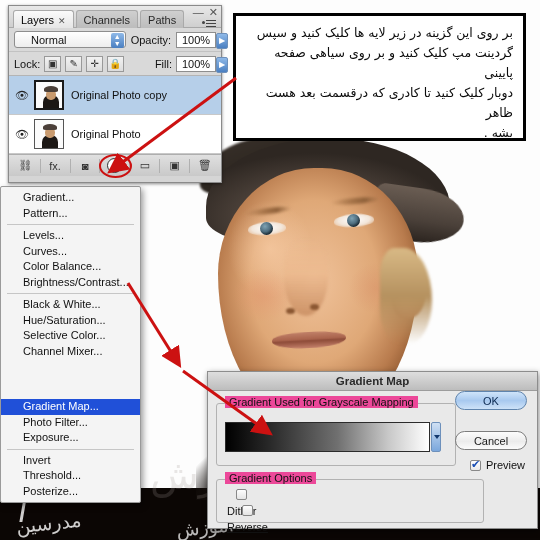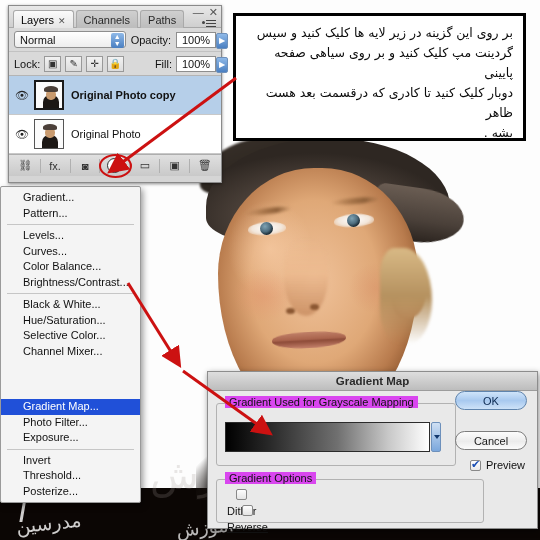--- a/index.html
+++ b/index.html
@@ -209,21 +209,21 @@
   .blend-row {
     display: flex; align-items: center; height: 24px;
     padding: 0 5px; gap: 5px;
     background: #d9d9d9;
     border-bottom: 1px solid #c2c2c2;
   }
   .blend-select {
     position: relative; flex: 1 1 auto; height: 17px;
     background: linear-gradient(180deg,#ffffff,#ededed);
     border: 1px solid #8e8e8e; border-radius: 3px;
-    font-size: 11px; line-height: 16px; padding-left: 5px; color: #111;
+    font-size: 11px; line-height: 16px; padding-left: 16px; color: #111;
   }
   .blend-arrows {
     position: absolute; right: 1px; top: 1px; width: 13px; height: 15px;
     background: linear-gradient(180deg,#8fb9e8,#4a7fc1);
     border-radius: 2px; color:#fff; font-size: 7px; text-align:center; line-height:7px;
   }
   .blend-arrows span { display:block; }
   .opacity-label { font-size: 11px; color: #111; white-space: nowrap; }
   .num-field {
     position: relative; width: 40px; height: 16px;
@@ -265,21 +265,21 @@
     background: #efefef;
     position: relative; overflow: hidden;
     flex: 0 0 auto;
   }
   .layer-row.selected .thumb { border: 2px solid #1a1a1a; }
   .thumb .t-bg { position:absolute; inset:0; background:#fbfbfb; }
   .thumb .t-body { position:absolute; left:7px; bottom:0; width:16px; height:13px; background:#1b1714; border-radius:7px 7px 0 0;}
   .thumb .t-head { position:absolute; left:10px; top:7px; width:10px; height:11px; background:#c89a6e; border-radius:50% 50% 45% 45%;}
   .thumb .t-hat  { position:absolute; left:8px; top:4px; width:14px; height:6px; background:#4a3f38; border-radius:50% 50% 20% 20%;}
   .layer-name { font-size: 11px; color: #111; }
-  .layer-row.selected .layer-name { font-weight: bold; }
+  .layer-row.selected .layer-name { font-weight: normal; }
 
   .panel-footer {
     display: flex; align-items: center; justify-content: space-around;
     height: 22px; padding: 0 4px;
     background: linear-gradient(180deg,#e0e0e0,#c9c9c9);
     border-top: 1px solid #aeaeae;
     position: relative;
   }
   .foot-ico {
     width: 20px; height: 16px; display: flex; align-items: center; justify-content: center;
@@ -347,21 +347,21 @@
     background: linear-gradient(180deg,#dedede 0%, #bdbdbd 100%);
     border-bottom: 1px solid #9c9c9c;
   }
   .gm-body { position: relative; height: 139px; padding: 8px; }
   .gm-group {
     position: absolute; left: 8px; top: 12px; width: 240px; height: 63px;
     border: 1px solid #b2b2b2; border-radius: 3px;
   }
   .gm-group-legend {
     position: absolute; left: 8px; top: -8px;
-    background: #d946ef; padding: 0 4px; font-size: 11px; color: #111;
+    background: #ec4899; padding: 0 4px; font-size: 11px; color: #111;
   }
   .grad-swatch {
     position: absolute; left: 8px; top: 18px; width: 205px; height: 30px;
     background: linear-gradient(90deg, #000000 0%, #2a2a2a 22%, #707070 55%, #c8c8c8 80%, #ffffff 100%);
     border: 1px solid #2b2b2b;
   }
   .grad-arrow-btn {
     position: absolute; left: 214px; top: 18px; width: 10px; height: 30px;
     background: linear-gradient(180deg,#cfe0f4,#7ba7dc);
     border: 1px solid #6d90bb; border-radius: 2px;

